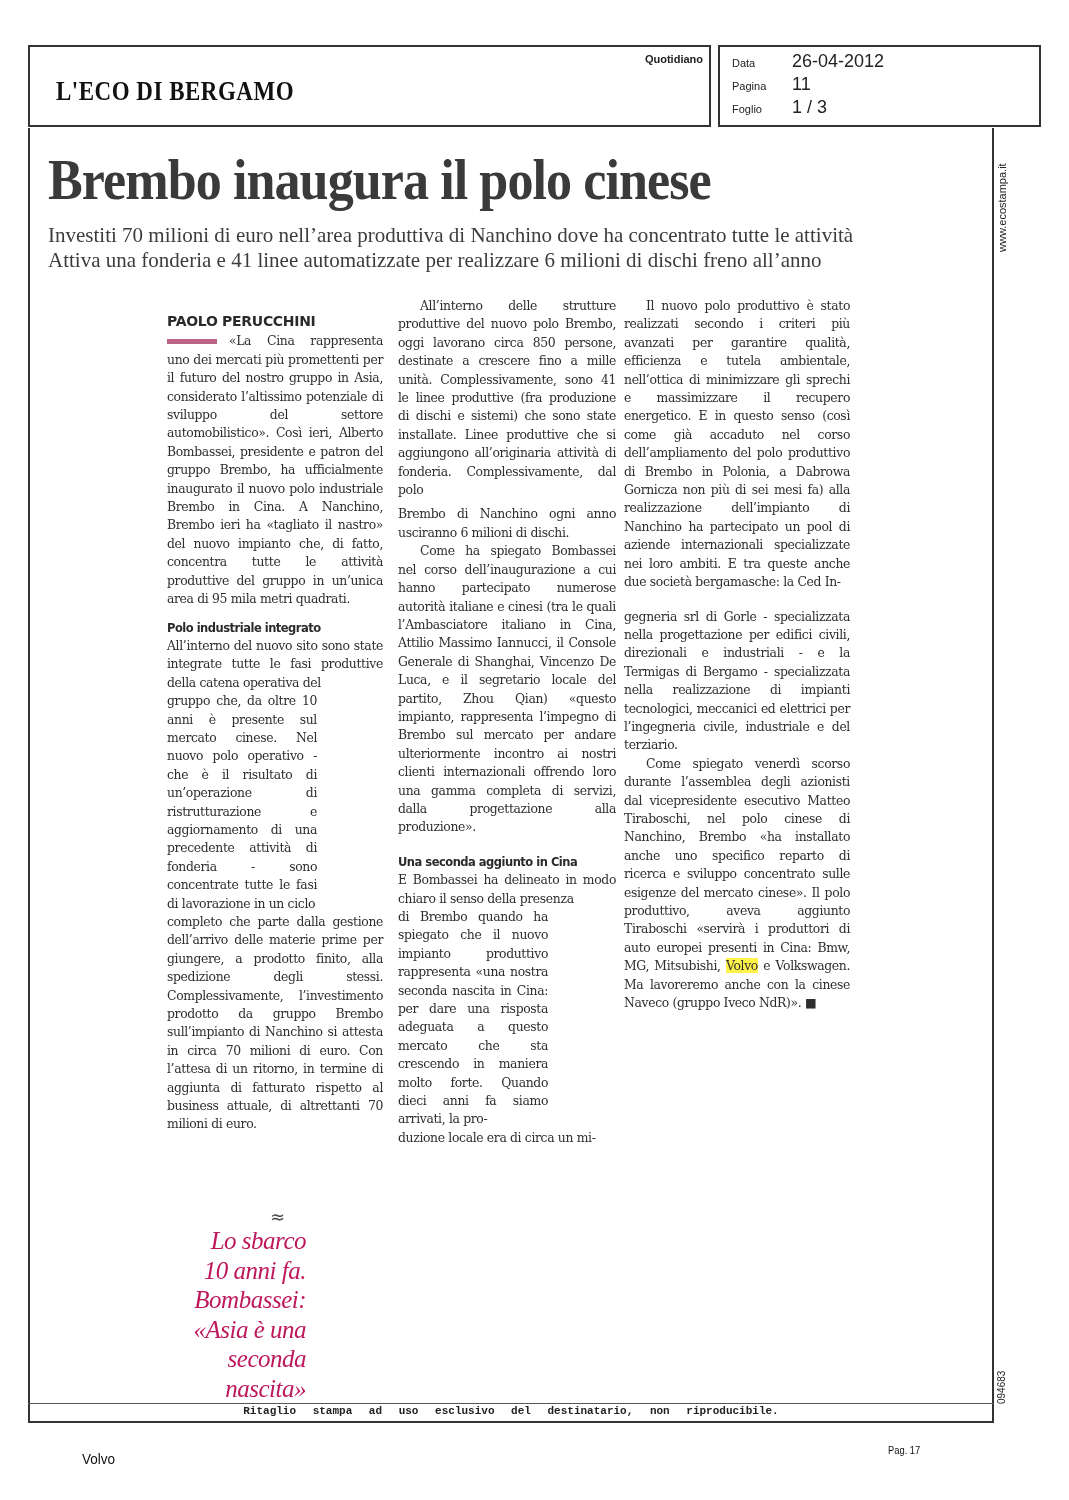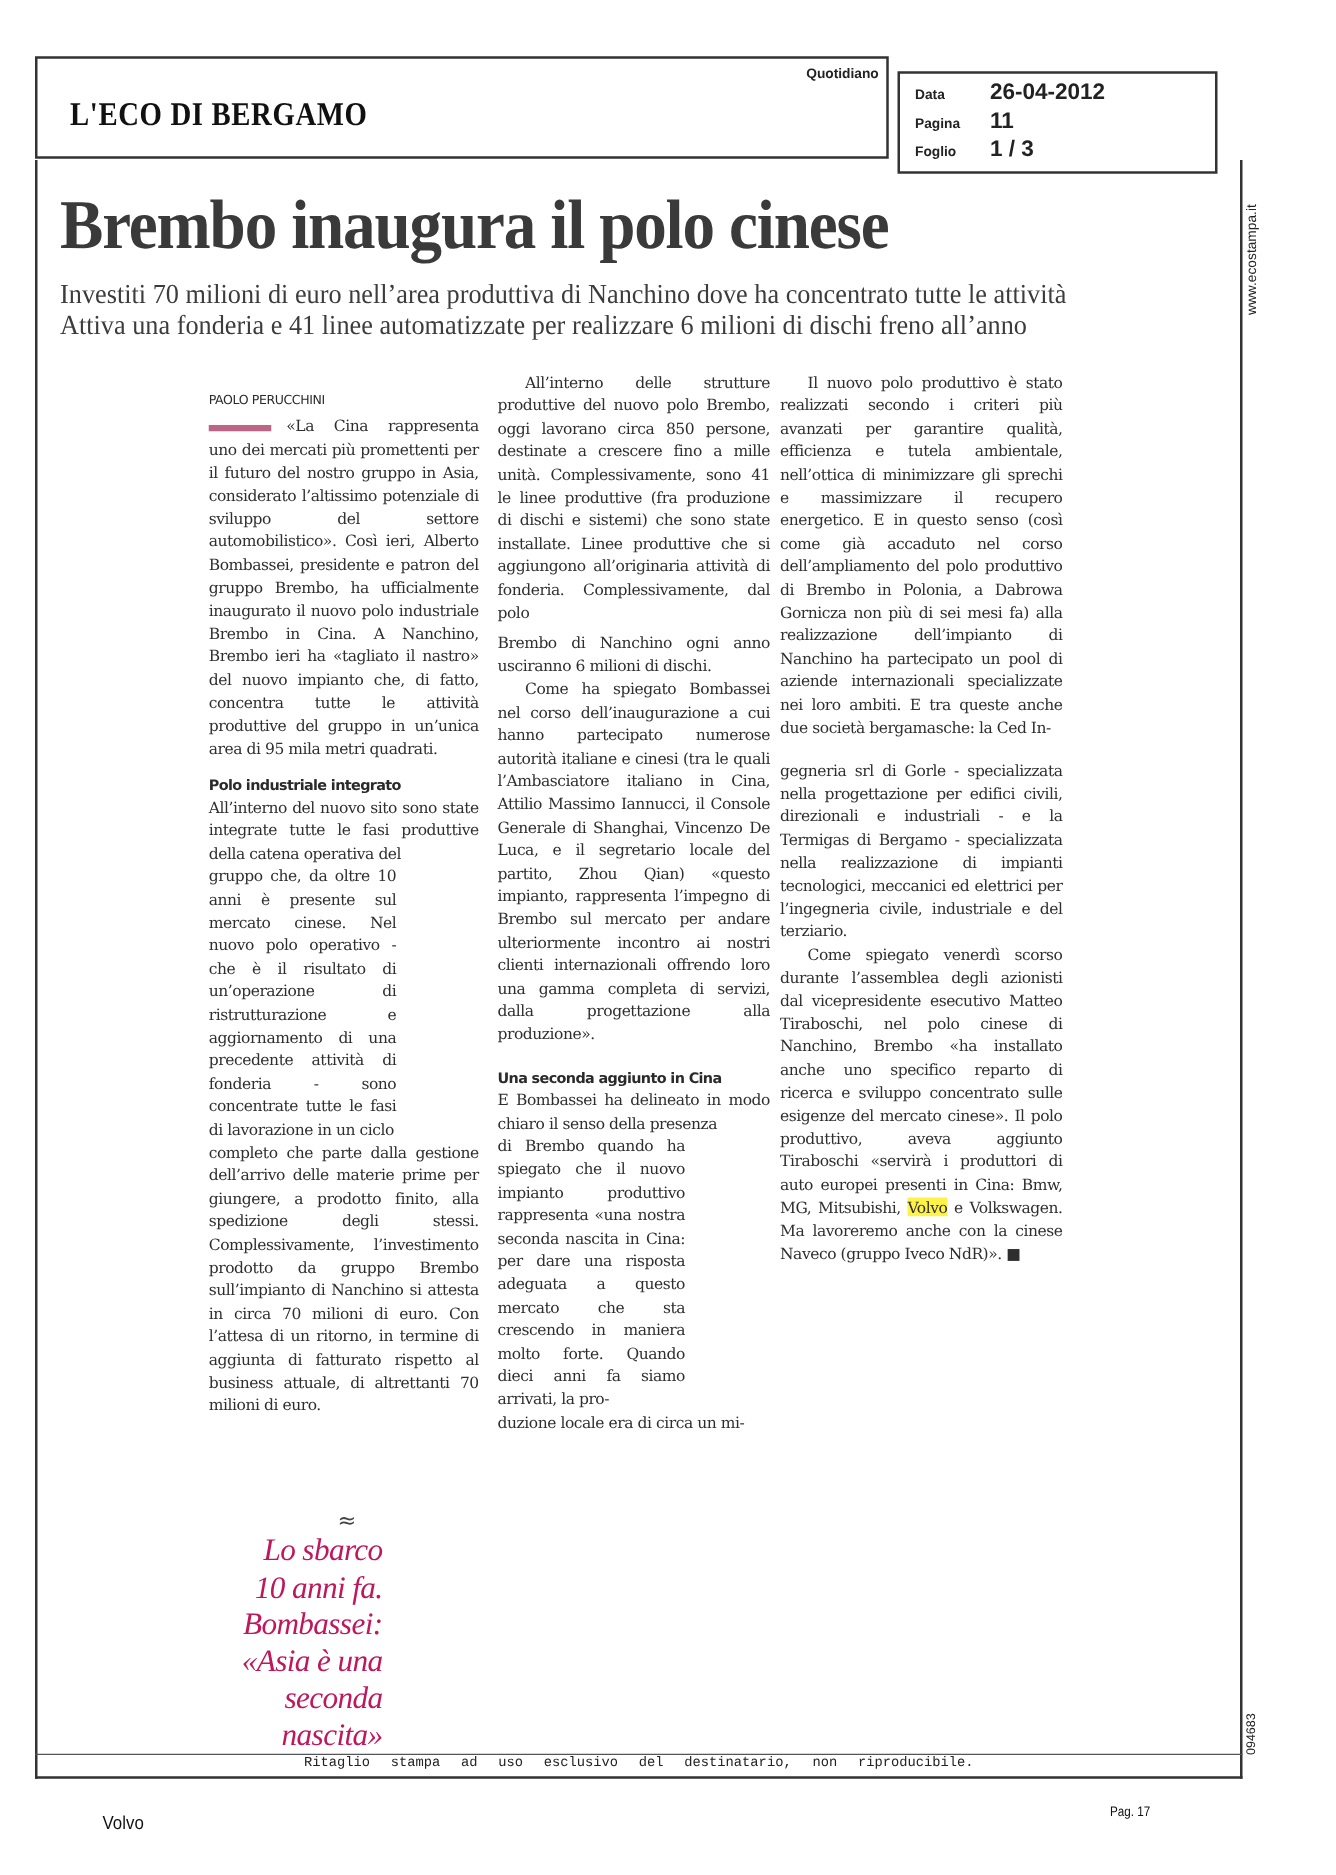--- a/index.html
+++ b/index.html
@@ -1,50 +1,50 @@
 <!DOCTYPE html>
 <html><head>
 <meta charset="utf-8">
 <style>
   html, body { margin: 0; padding: 0; background: #ffffff; }
   body { width: 1069px; height: 1500px; position: relative; overflow: hidden; font-family: "DejaVu Serif", serif; color: #2b2b2b; }
 
   
   .hdr-left { position: absolute; left: 28px; top: 45px; width: 683px; height: 82px; border: 2px solid #333; box-sizing: border-box; }
-  .hdr-right{ position: absolute; left: 718px; top: 57px; width: 256px; height: 82px; border: 2px solid #333; box-sizing: border-box; font-weight: bold; }
+  .hdr-right{ position: absolute; left: 718px; top: 45px; width: 323px; height: 82px; border: 2px solid #333; box-sizing: border-box; }
   .masthead { position: absolute; left: 26px; top: 30px; font-family: "Liberation Serif", serif; font-weight: bold; font-size: 23px; letter-spacing: 0.5px; color: #111; transform: scaleY(1.15); transform-origin: left top; }
   .quot { position: absolute; right: 6px; top: 6px; font-family: "Liberation Sans", sans-serif; font-size: 11px; color: #222; font-weight: bold; }
   .meta-row { position: absolute; left: 12px; font-family: "Liberation Sans", sans-serif; color: #222; }
   .meta-row .k { display: inline-block; width: 60px; font-size: 11px; }
   .meta-row .v { font-size: 18px; }
 
   
   .frame { position: absolute; left: 28px; top: 128px; width: 966px; height: 1295px; border-left: 2px solid #333; border-right: 2px solid #333; border-bottom: 2px solid #333; box-sizing: border-box; }
   .frame-bottom-line { position: absolute; left: 28px; top: 1403px; width: 966px; border-top: 1px solid #555; }
-  .disclaimer { position: absolute; left: 28px; top: 1405px; width: 966px; text-align: center; font-family: "Liberation Mono", monospace; font-size: 11px; word-spacing: 10px; color: #222; }
+  .disclaimer { position: absolute; left: 28px; top: 1405px; width: 966px; text-align: center; font-family: "Liberation Mono", monospace; font-size: 11px; word-spacing: 10px; color: #222; font-weight: bold; }
 
   .side-url { position: absolute; left: 994px; top: 140px; width: 20px; height: 120px; }
   .side-url span, .side-code span { position: absolute; left: 0; top: 0; white-space: nowrap; font-family: "Liberation Sans", sans-serif; font-size: 11px; color: #222; transform-origin: left top; }
   .side-url span { transform: translate(2px, 112px) rotate(-90deg); }
   .side-code { position: absolute; left: 994px; top: 1340px; width: 20px; height: 70px; }
   .side-code span { transform: translate(2px, 64px) rotate(-90deg); font-size: 10px; }
 
   
   .headline { position: absolute; left: 48px; top: 148px; font-family: "Liberation Serif", serif; font-weight: bold; font-size: 56px; color: #3a3a3a; letter-spacing: -1px; transform: scaleX(0.93); transform-origin: left top; white-space: nowrap; }
   .subhead { position: absolute; left: 48px; top: 222px; font-family: "Liberation Serif", serif; font-size: 22px; color: #3c3c3c; line-height: 25px; white-space: nowrap; transform: scaleX(0.955); transform-origin: left top; }
 
   
   .col { position: absolute; font-family: "DejaVu Serif", serif; font-size: 12.4px; line-height: 18.4px; color: #2e2e2e; text-align: justify; letter-spacing: -0.35px; }
   .col p { margin: 0; }
   .col .indent { text-indent: 22px; }
   .col1 { left: 167px; top: 312px; width: 216px; }
   .col2 { left: 398px; top: 297px; width: 218px; }
   .col3 { left: 624px; top: 297px; width: 226px; }
 
-  .byline { font-family: "DejaVu Sans", sans-serif; font-weight: normal; font-size: 10px; letter-spacing: -0.3px; color: #2a2a2a; margin-bottom: 2px !important; }
+  .byline { font-family: "DejaVu Sans", sans-serif; font-weight: bold; font-size: 14px; letter-spacing: -0.3px; color: #2a2a2a; margin-bottom: 2px !important; }
   .accent-bar { display: inline-block; width: 50px; height: 5px; background: #b04a72; vertical-align: middle; margin-right: 12px; opacity: 0.85; }
   .subhd { font-family: "DejaVu Sans", sans-serif; font-weight: bold; font-size: 11.5px; letter-spacing: -0.5px; color: #2a2a2a; margin-top: 10px !important; text-align: left; }
 
   .narrow { width: 150px; }
   .narrow-r { margin-left: 68px; width: 150px; }
   .gap-small { margin-top: 6px !important; }
   .gap-big { margin-top: 16px !important; }
 
   .hl { background: #fff34a; }
 

